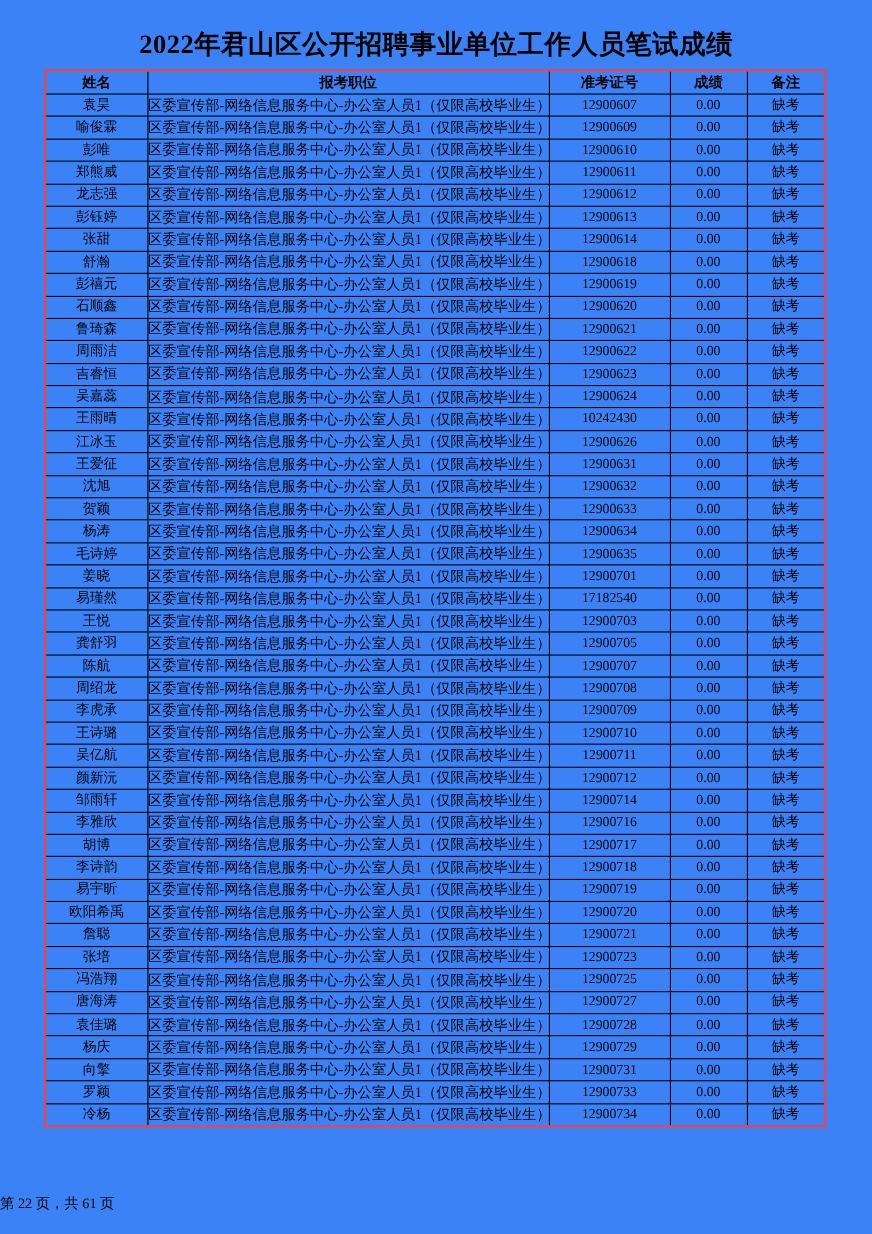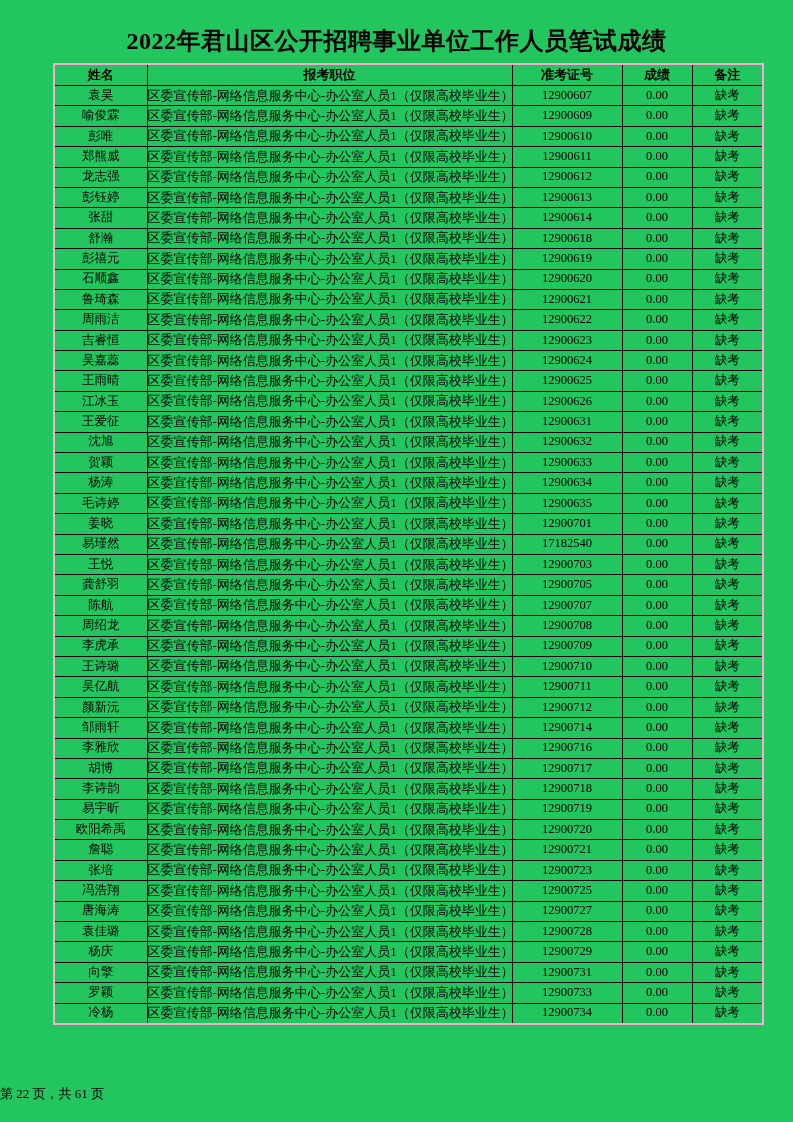--- a/index.html
+++ b/index.html
@@ -4,45 +4,45 @@
 <style>
   html, body {
     margin: 0;
     padding: 0;
     background: #ffffff;
   }
   .page {
     position: relative;
     width: 793px;
     height: 1122px;
-    background: #22c55e;
+    background: #3b82f6;
     font-family: "Liberation Serif", "DejaVu Serif", serif;
     color: #000;
     overflow: hidden;
   }
   .title {
     position: absolute;
     top: 26px;
     left: 0;
     width: 100%;
     margin: 0;
     text-align: center;
     font-size: 24px;
     font-weight: bold;
     line-height: 30px;
     letter-spacing: 0.5px;
   }
   table.score-table {
     position: absolute;
     top: 63px;
-    left: 53px;
+    left: 40px;
     width: 709px;
     border-collapse: collapse;
     table-layout: fixed;
-    border: 2px solid #f9a8d4;
+    border: 2px solid #ef4444;
   }
   .score-table th,
   .score-table td {
     border: 1px solid #000;
     padding: 0;
     text-align: center;
     vertical-align: middle;
     height: 19.4px;
     line-height: 1.1;
     font-size: 12.5px;
@@ -184,21 +184,21 @@
         <tr>
           <td class="c0">吴嘉蕊</td>
           <td class="c1">区委宣传部-网络信息服务中心-办公室人员1（仅限高校毕业生）</td>
           <td class="c2">12900624</td>
           <td class="c3">0.00</td>
           <td class="c4">缺考</td>
         </tr>
         <tr>
           <td class="c0">王雨晴</td>
           <td class="c1">区委宣传部-网络信息服务中心-办公室人员1（仅限高校毕业生）</td>
-          <td class="c2">12900625</td>
+          <td class="c2">10242430</td>
           <td class="c3">0.00</td>
           <td class="c4">缺考</td>
         </tr>
         <tr>
           <td class="c0">江冰玉</td>
           <td class="c1">区委宣传部-网络信息服务中心-办公室人员1（仅限高校毕业生）</td>
           <td class="c2">12900626</td>
           <td class="c3">0.00</td>
           <td class="c4">缺考</td>
         </tr>

